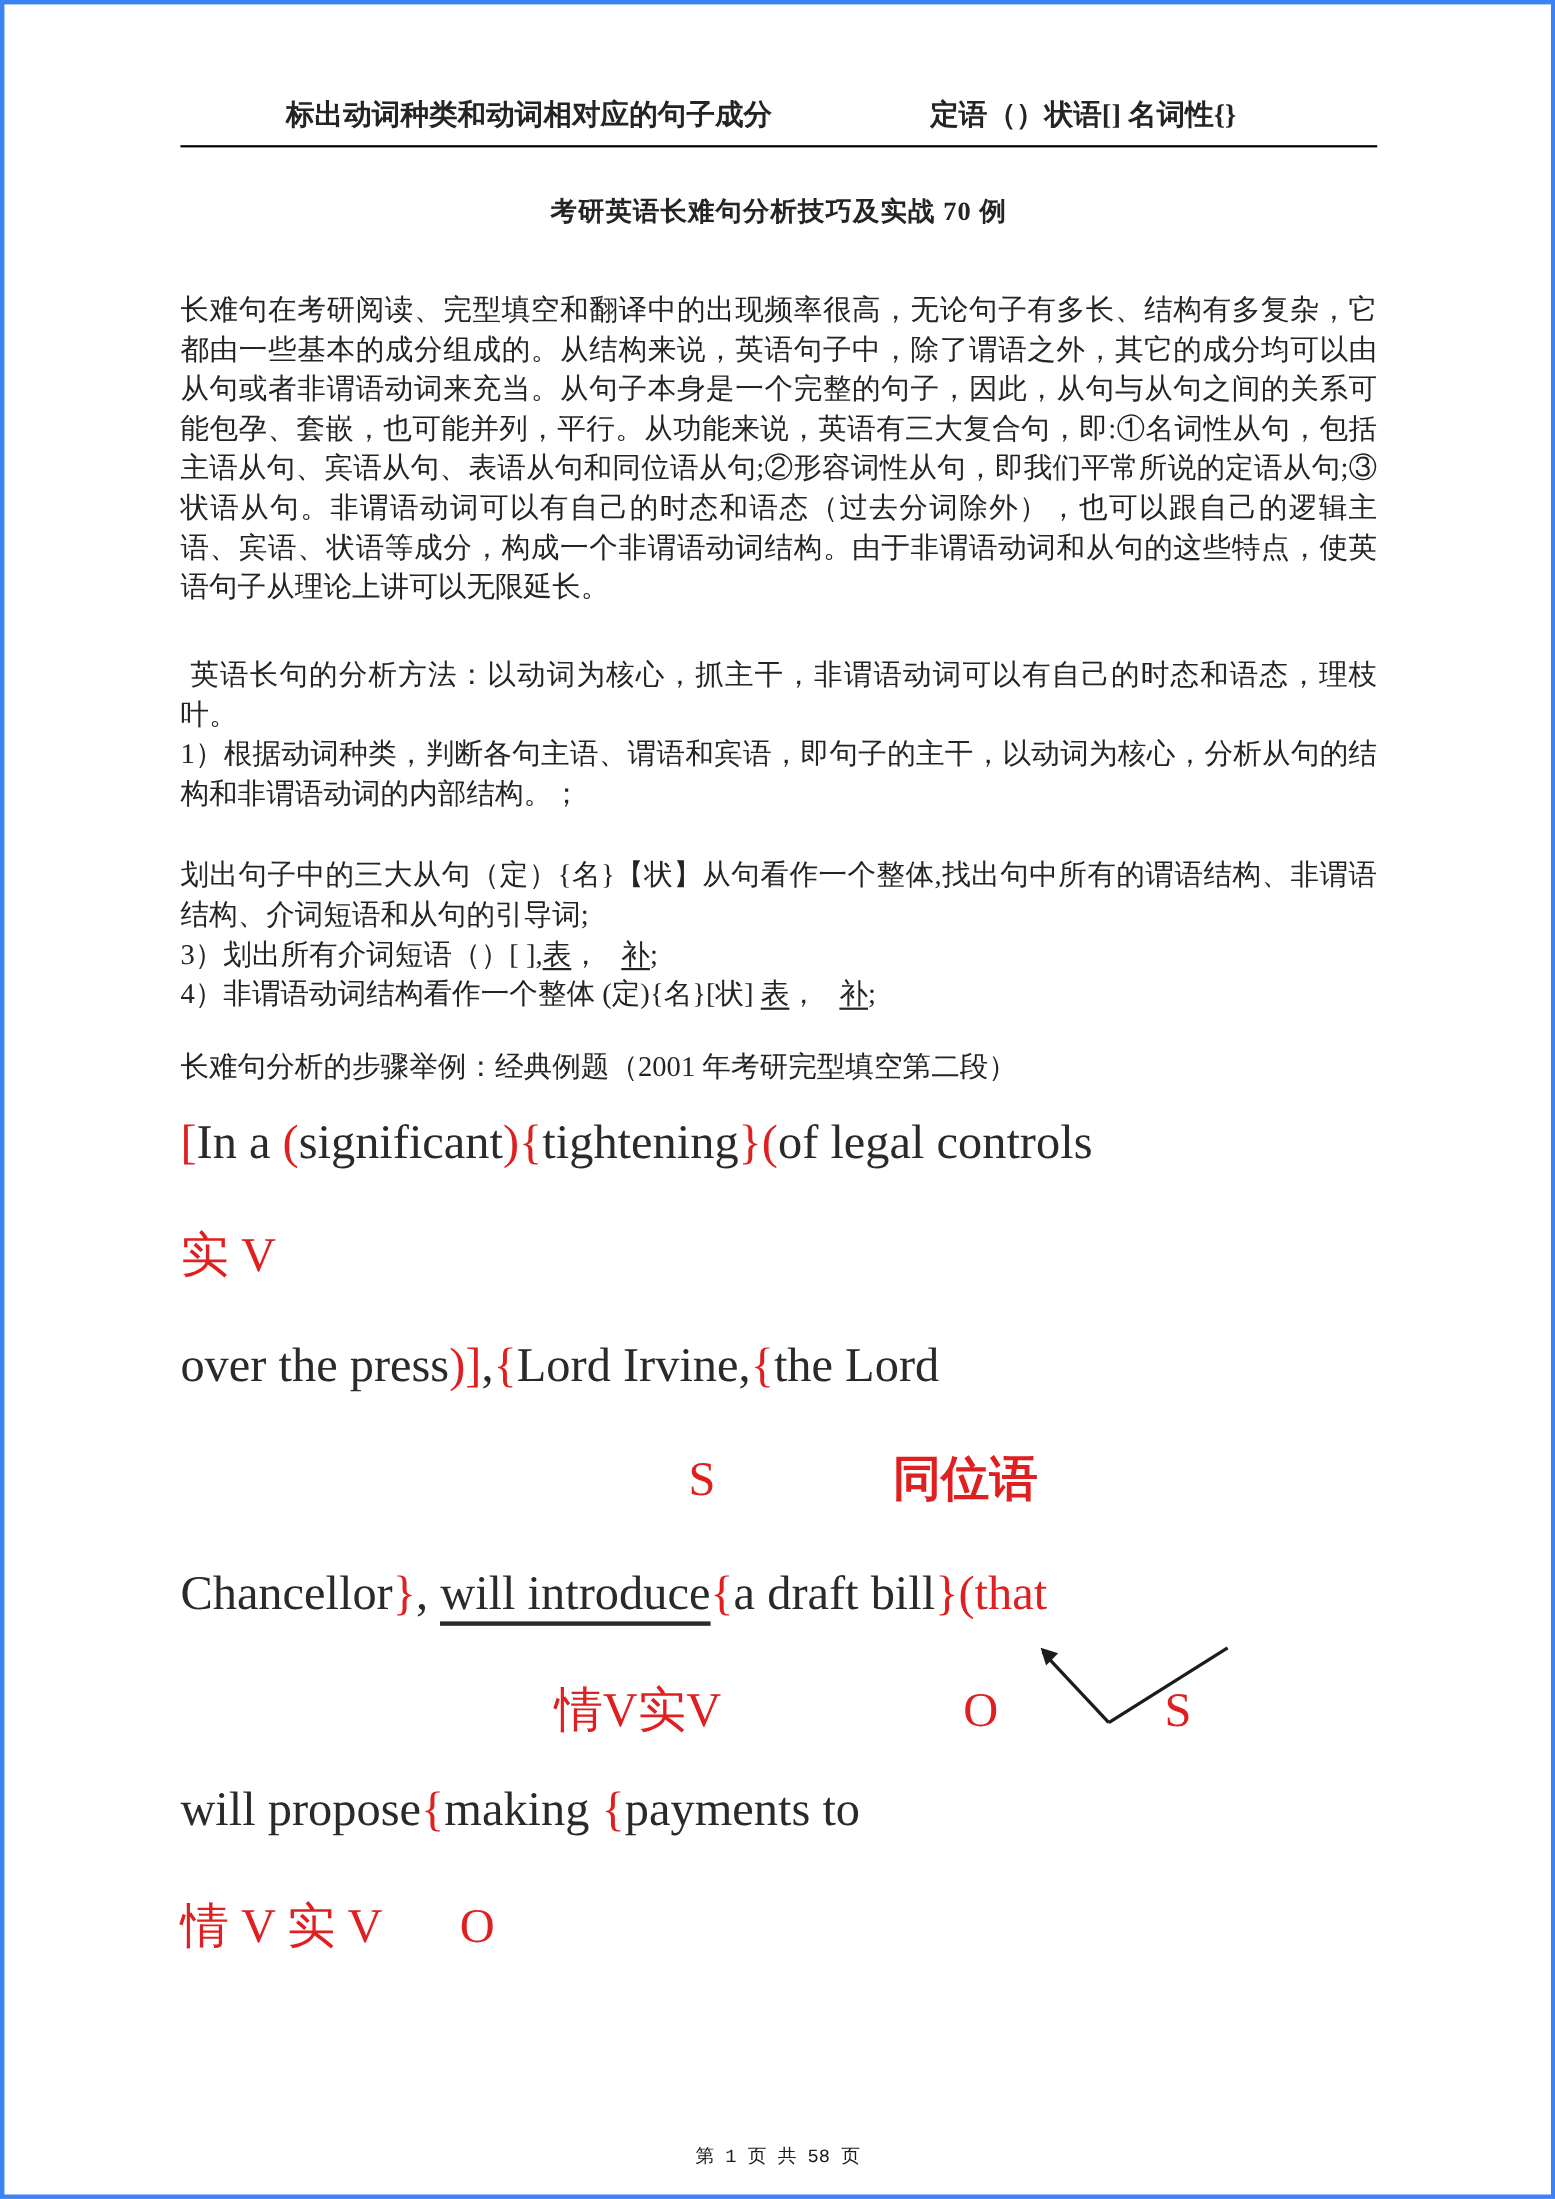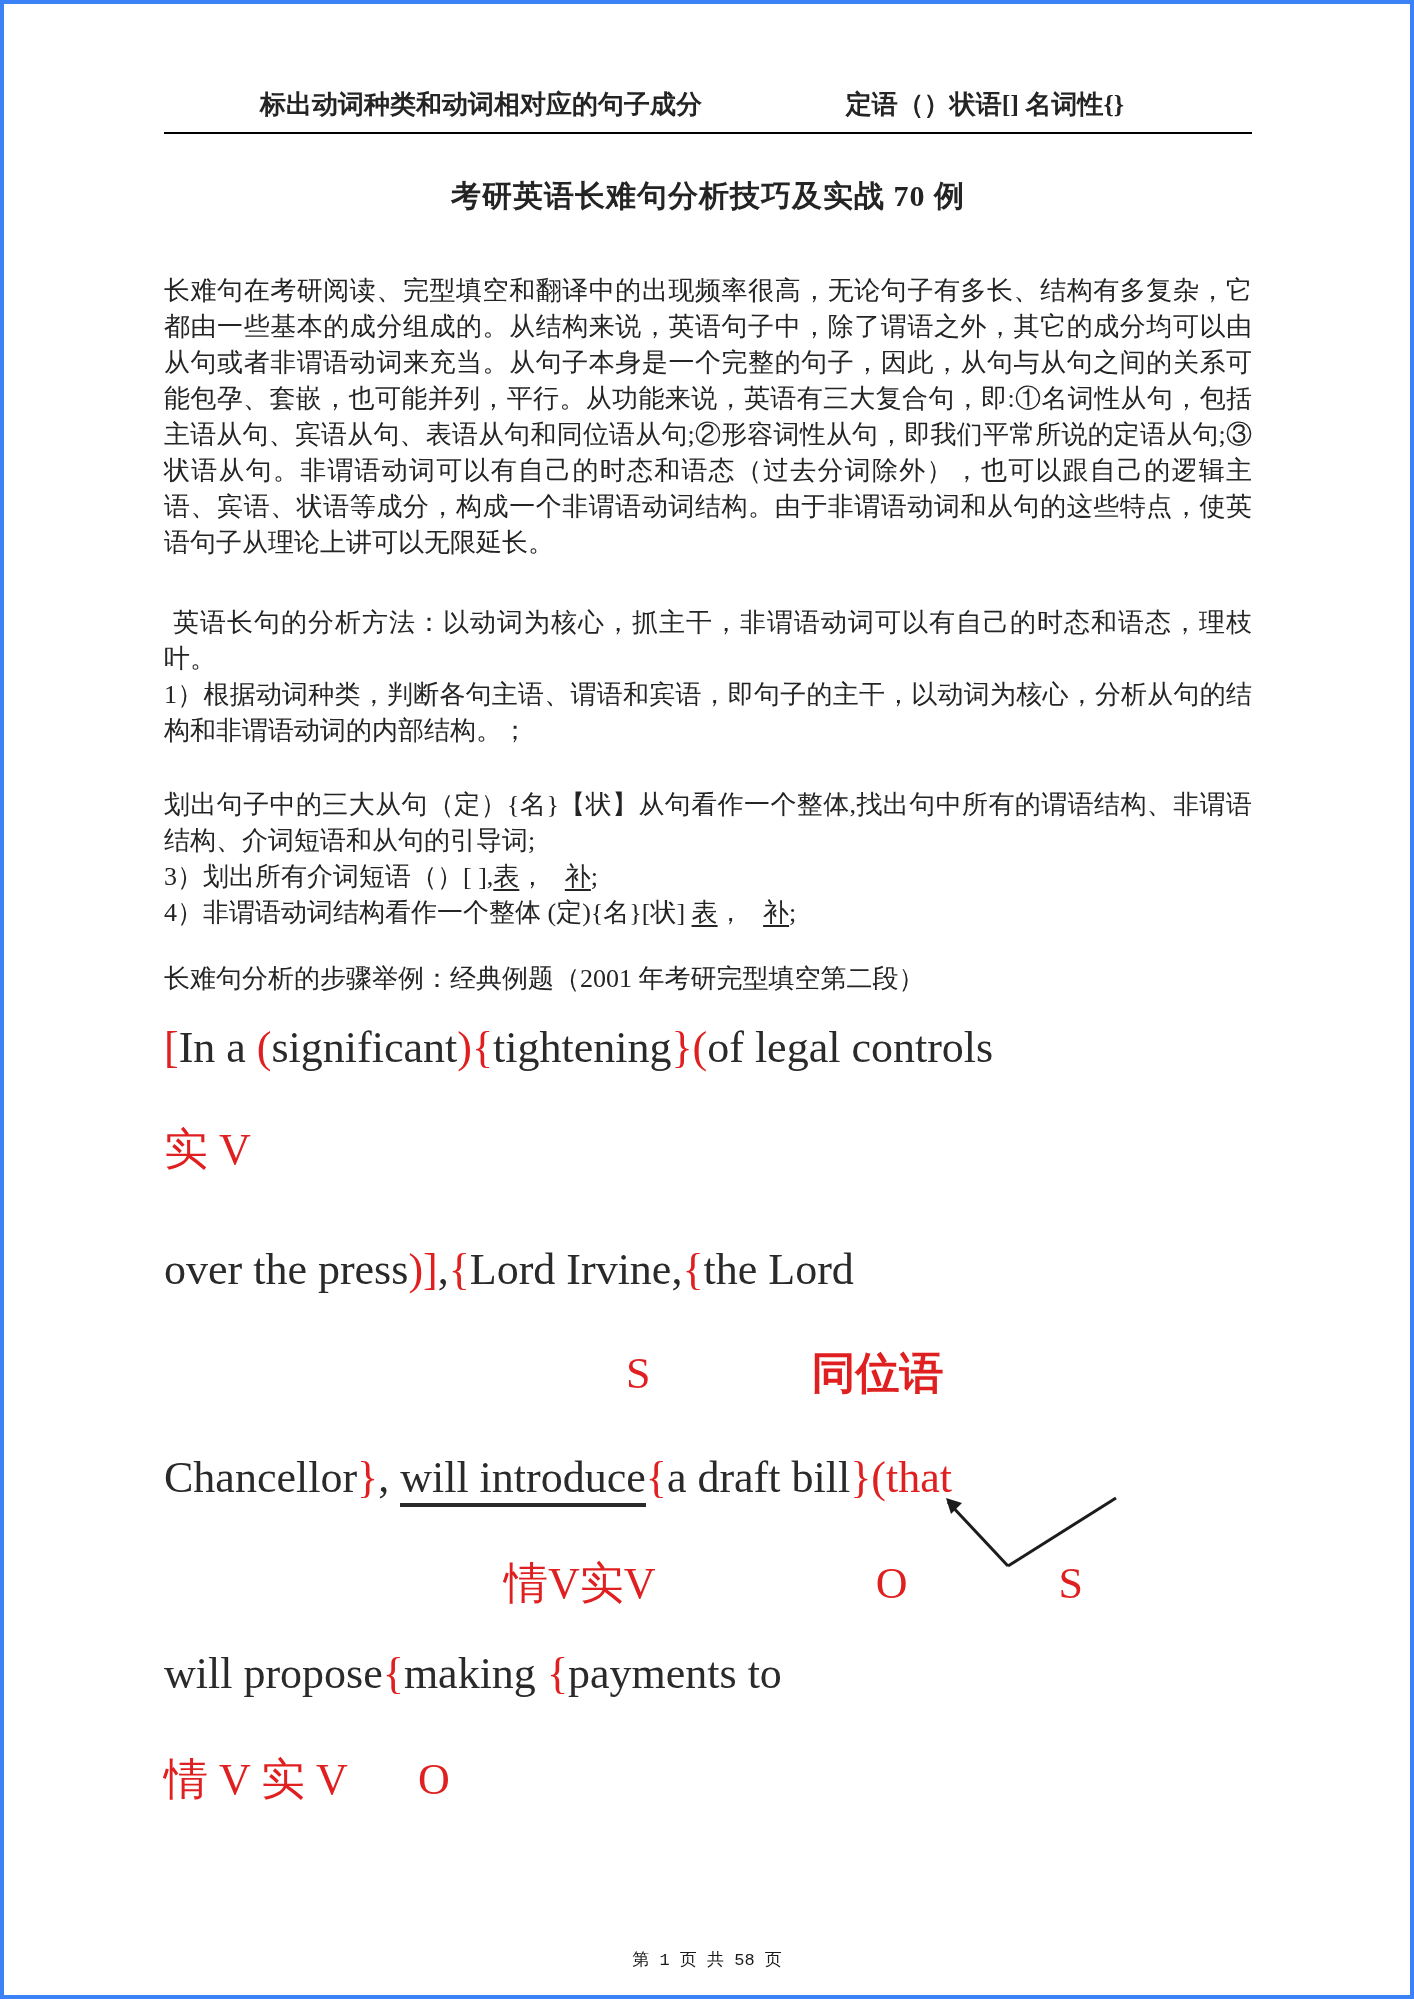--- a/index.html
+++ b/index.html
@@ -20,21 +20,21 @@
   .hdr {
     display:flex; justify-content:space-between; align-items:flex-end;
     border-bottom:2px solid #000;
     padding:0 128px 12px 96px;
     font-size:26px; font-weight:bold; line-height:1.15;
   }
   
   .title {
     margin-top:42px;
     text-align:center;
-    font-size:30px; font-weight:bold;
+    font-size:24px; font-weight:bold;
     letter-spacing:1px;
   }
   
   .para { font-size:26px; line-height:36px; text-align:justify; }
   .intro { margin-top:56px; }
   .method { margin-top:44px; }
   .method .m1 { text-indent:9px; }
   .steps { margin-top:38px; }
   .exheading { margin-top:30px; font-size:26px; line-height:36px; }
   .u { text-decoration:underline; text-underline-offset:4px; }
@@ -46,21 +46,21 @@
   }
   .ex .red, .red { color:var(--red); }
   .ex .u { text-decoration:none; border-bottom:4px solid #2a2a2a; padding-bottom:1px; }
   .exlabel {
     font-family:"Liberation Serif", serif;
     font-size:44px; line-height:1.2; color:var(--red);
     white-space:nowrap;
   }
   .l1 { margin-top:22px; }
   .l2 { margin-top:48px; }
-  .l3 { margin-top:64px; }
+  .l3 { margin-top:44px; }
   .l4 { margin-top:50px; padding-left:462px; }
   .l4 .gap { margin-left:150px;font-weight:bold; }
   .l5 { margin-top:48px; }
   .l6 { margin-top:52px; padding-left:340px; }
   .l6 .gapO { margin-left:210px; }
   .l6 .gapS { margin-left:140px; }
   .l7 { margin-top:34px; }
   .l8 { margin-top:52px; }
   .l8 .gapO { margin-left:60px; }
   

